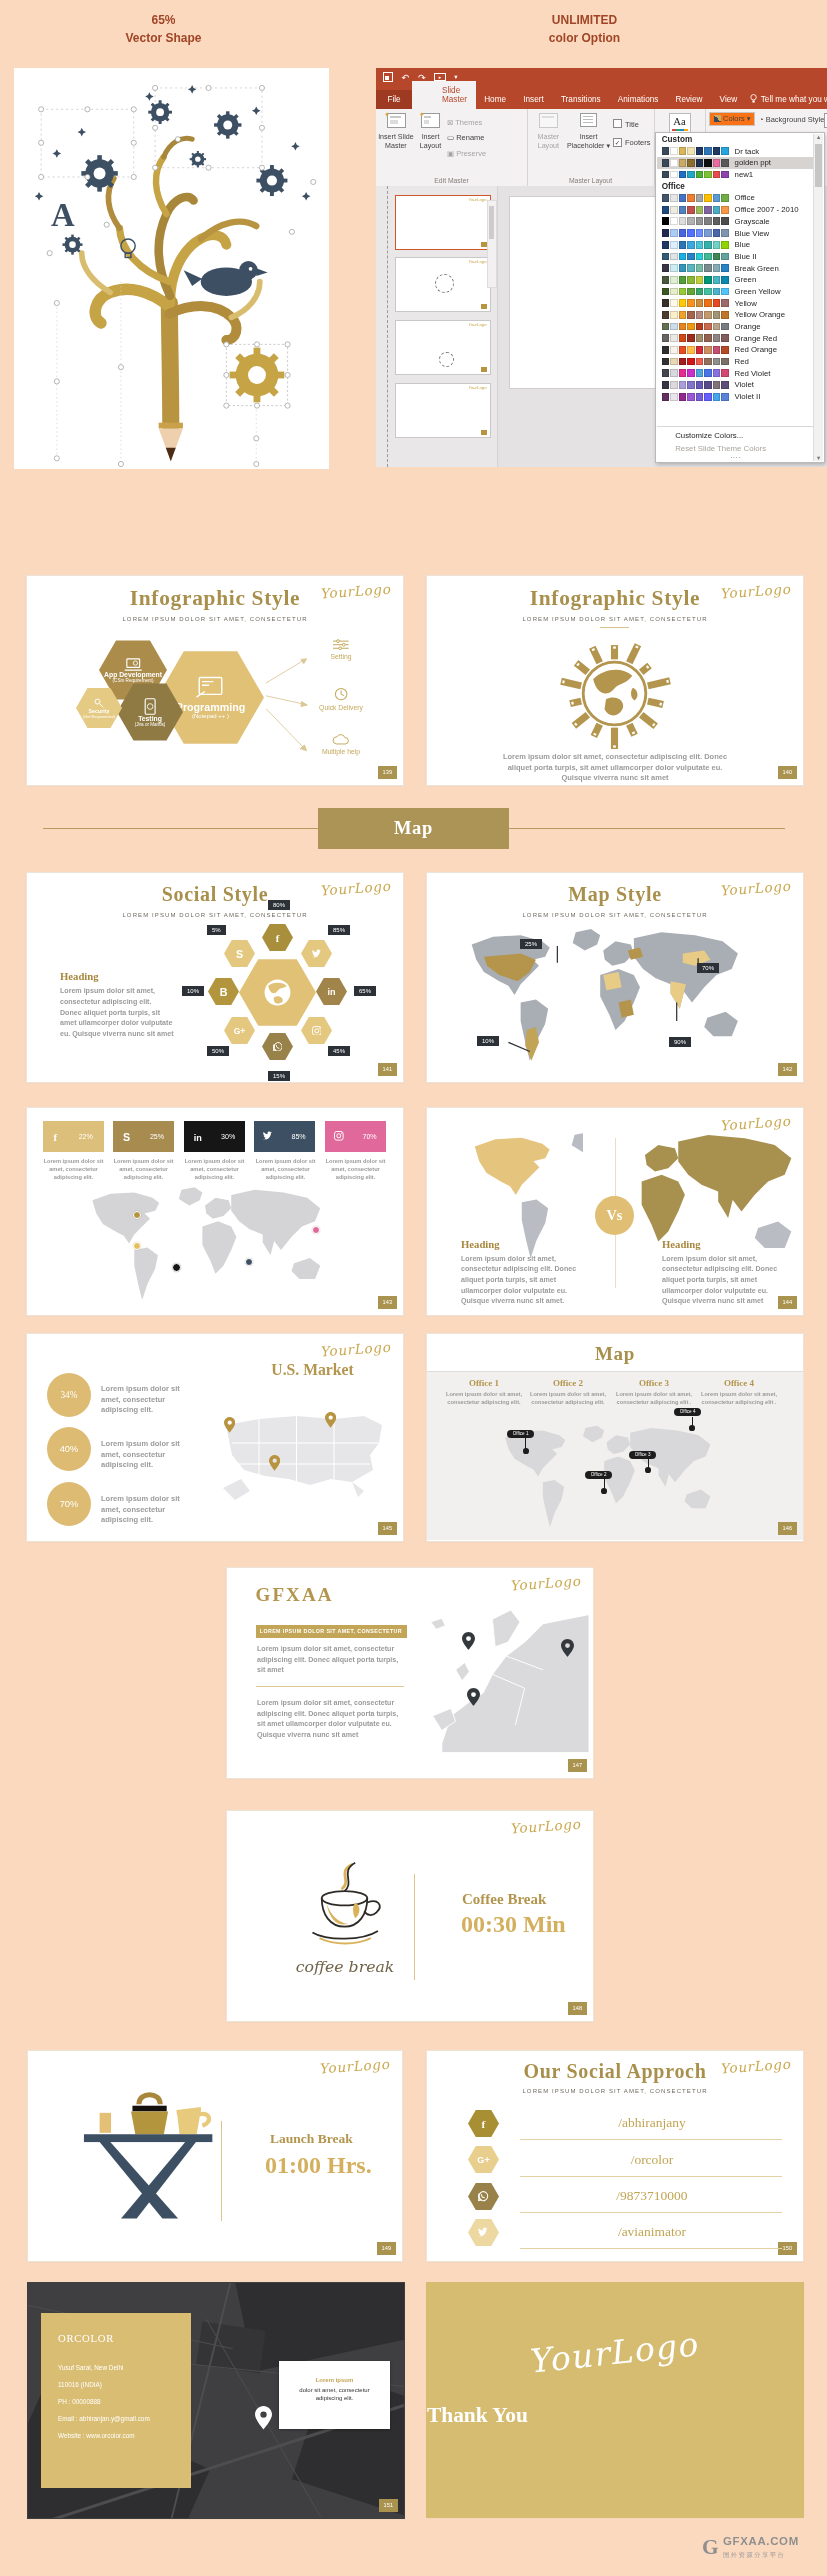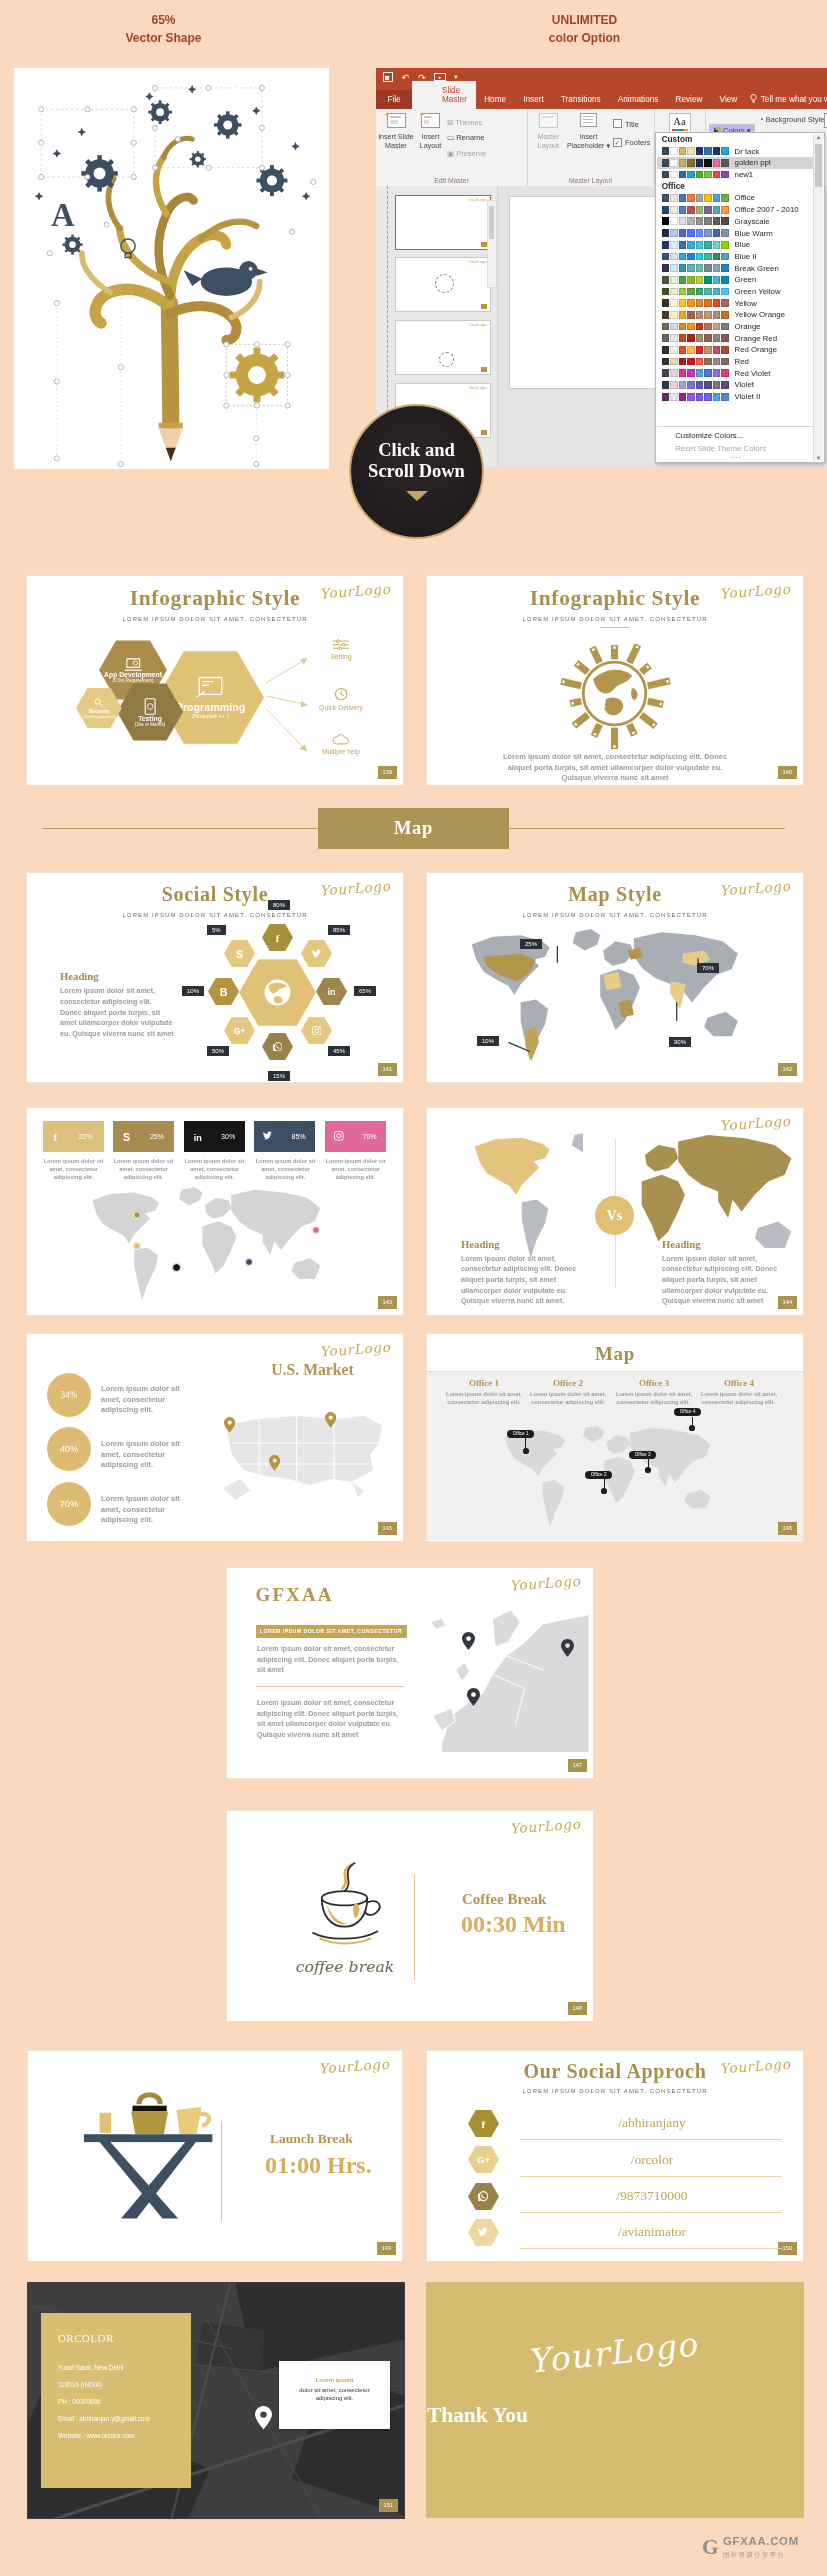--- a/index.html
+++ b/index.html
@@ -347,21 +347,21 @@
 
       <div class="rgroup" style="left:278px;width:51px">
         <div class="bigbtn" style="left:7.1px">
           <span class="bicon" style="width:20px;height:18.5px;border:0.7px solid #bbb;background:#fff;font-family:'Liberation Serif',serif;font-size:10.7px;line-height:14.3px;color:#222">Aa<span style="display:block;height:2.1px;margin:0 2.1px;background:linear-gradient(90deg,#d44 0 25%,#2a7 25% 50%,#28c 50% 75%,#fa0 75%)"></span></span>
           <span>Themes</span><br>▾
         </div>
         <div class="glabel">Edit Theme</div>
       </div>
 
       <div class="rgroup" style="left:329px;width:107px;border-right:none">
-        <div class="smallbtn" style="left:4.3px;top:15px;background:#c4b5fd;border:0.7px solid #c9c5c3;padding:1.4px 3.6px"><span style="display:inline-block;width:7.1px;height:7.1px;background:linear-gradient(45deg,#3b4a5a 0 50%,#c9ab63 50%);vertical-align:-0.7px;margin-right:2.1px"></span><span>Colors</span> ▾</div>
+        <div class="smallbtn" style="left:4.3px;top:3px;background:#f97316;border:0.7px solid #c9c5c3;padding:1.4px 3.6px"><span style="display:inline-block;width:7.1px;height:7.1px;background:linear-gradient(45deg,#3b4a5a 0 50%,#c9ab63 50%);vertical-align:-0.7px;margin-right:2.1px"></span><span>Colors</span> ▾</div>
         <div class="smallbtn" style="left:54px;top:6.4px">◔ <span>Background Styles</span> ▾</div>
       </div>
 
       <div class="rgroup" style="left:436px;width:14.3px;border-right:none">
         <div class="bigbtn" style="left:2.9px"><span class="bicon"><span class="slideicon"></span></span>Sli</div>
       </div>
     </div>
 
     <div id="pptbody">
       <div style="position:absolute;left:0;top:0;width:121px;bottom:0;background:#e9e7e8;border-right:0.7px solid #d5d3d4">
@@ -482,21 +482,21 @@
             <span class="chips">
               <span class="chip" style="background: rgb(36, 40, 82);"></span>
               <span class="chip" style="background: rgb(172, 204, 248);"></span>
               <span class="chip" style="background: rgb(72, 100, 225);"></span>
               <span class="chip" style="background: rgb(84, 112, 255);"></span>
               <span class="chip" style="background: rgb(108, 141, 255);"></span>
               <span class="chip" style="background: rgb(121, 155, 214);"></span>
               <span class="chip" style="background: rgb(74, 102, 172);"></span>
               <span class="chip" style="background: rgb(128, 150, 176);"></span>
             </span>
-            <span>Blue Warm</span>
+            <span>Blue View</span>
           </div>
           <div class="cmrow it">
             <span class="chips">
               <span class="chip" style="background: rgb(31, 55, 99);"></span>
               <span class="chip" style="background: rgb(219, 239, 255);"></span>
               <span class="chip" style="background: rgb(46, 117, 182);"></span>
               <span class="chip" style="background: rgb(59, 169, 224);"></span>
               <span class="chip" style="background: rgb(72, 196, 212);"></span>
               <span class="chip" style="background: rgb(53, 176, 171);"></span>
               <span class="chip" style="background: rgb(111, 209, 199);"></span>
@@ -676,25 +676,20 @@
         </div>
       <div class="cmfoot">
         <div>Customize Colors...</div>
         <div style="color:#a8a39e">Reset Slide Theme Colors</div>
         <div style="text-align:center;color:#999;padding:0;line-height:3.6px">····</div>
       </div>
       <div class="cmsb">▲<span class="thumbv"></span><span style="position:absolute;bottom:0.7px;left:0;right:0">▼</span></div>
     </div>
   </div>
 
-  <div id="scrollBadge" class="abs">
-    <div class="l1">Click and</div>
-    <div class="l2">Scroll Down</div>
-    <div class="tri"></div>
-  </div>
 
   <div class="slide" style="left:26px;top:575px;width:376px;height:209px">
     <div class="stitle" style="top:10px;font-size:21.4px">Infographic Style</div>
     <div class="ylogo">YourLogo</div>
     <div class="ssub" style="top:40px">LOREM IPSUM DOLOR SIT AMET, CONSECTETUR</div>
     <div class="hex" style="left:130px;top:68px;width:107px;height:107px;background:#e0c176">
       <svg width="31" height="24" viewBox="0 0 44 34" style="margin-bottom:1.4px">
           <rect x="6" y="2" width="32" height="24" rx="2" fill="none" stroke="#fff" stroke-width="2"></rect>
           <line x1="10" y1="8" x2="26" y2="8" stroke="#fff" stroke-width="2"></line>
           <line x1="10" y1="13" x2="20" y2="13" stroke="#fff" stroke-width="2"></line>

